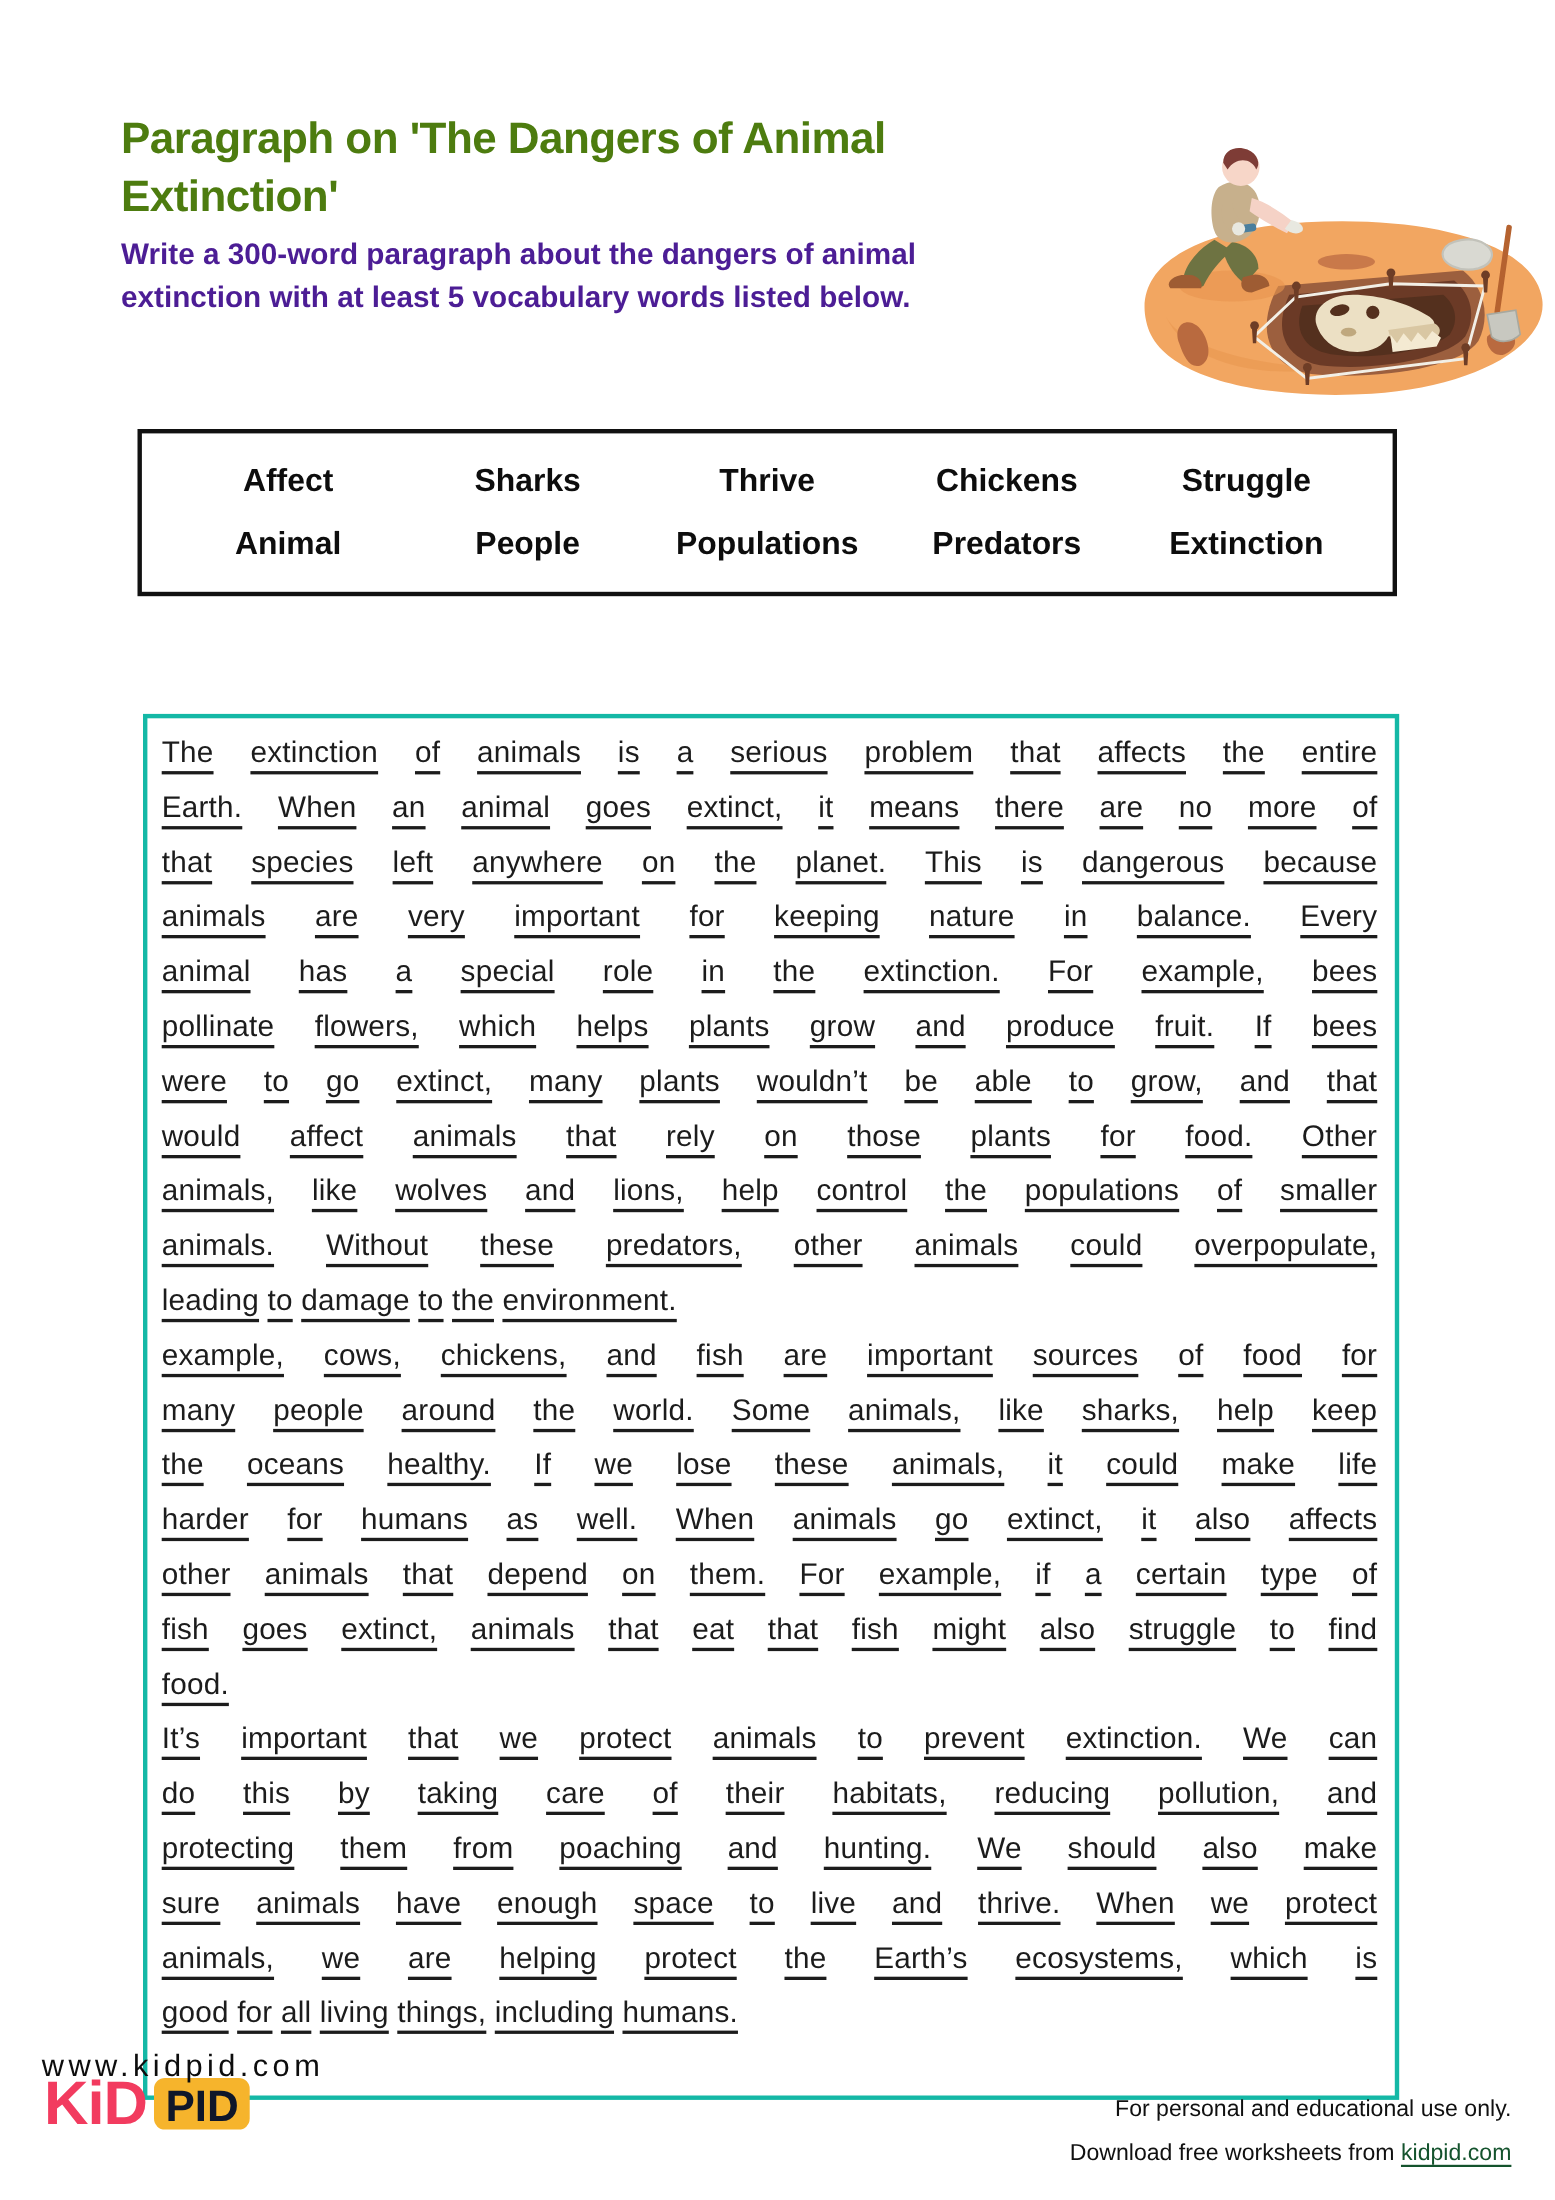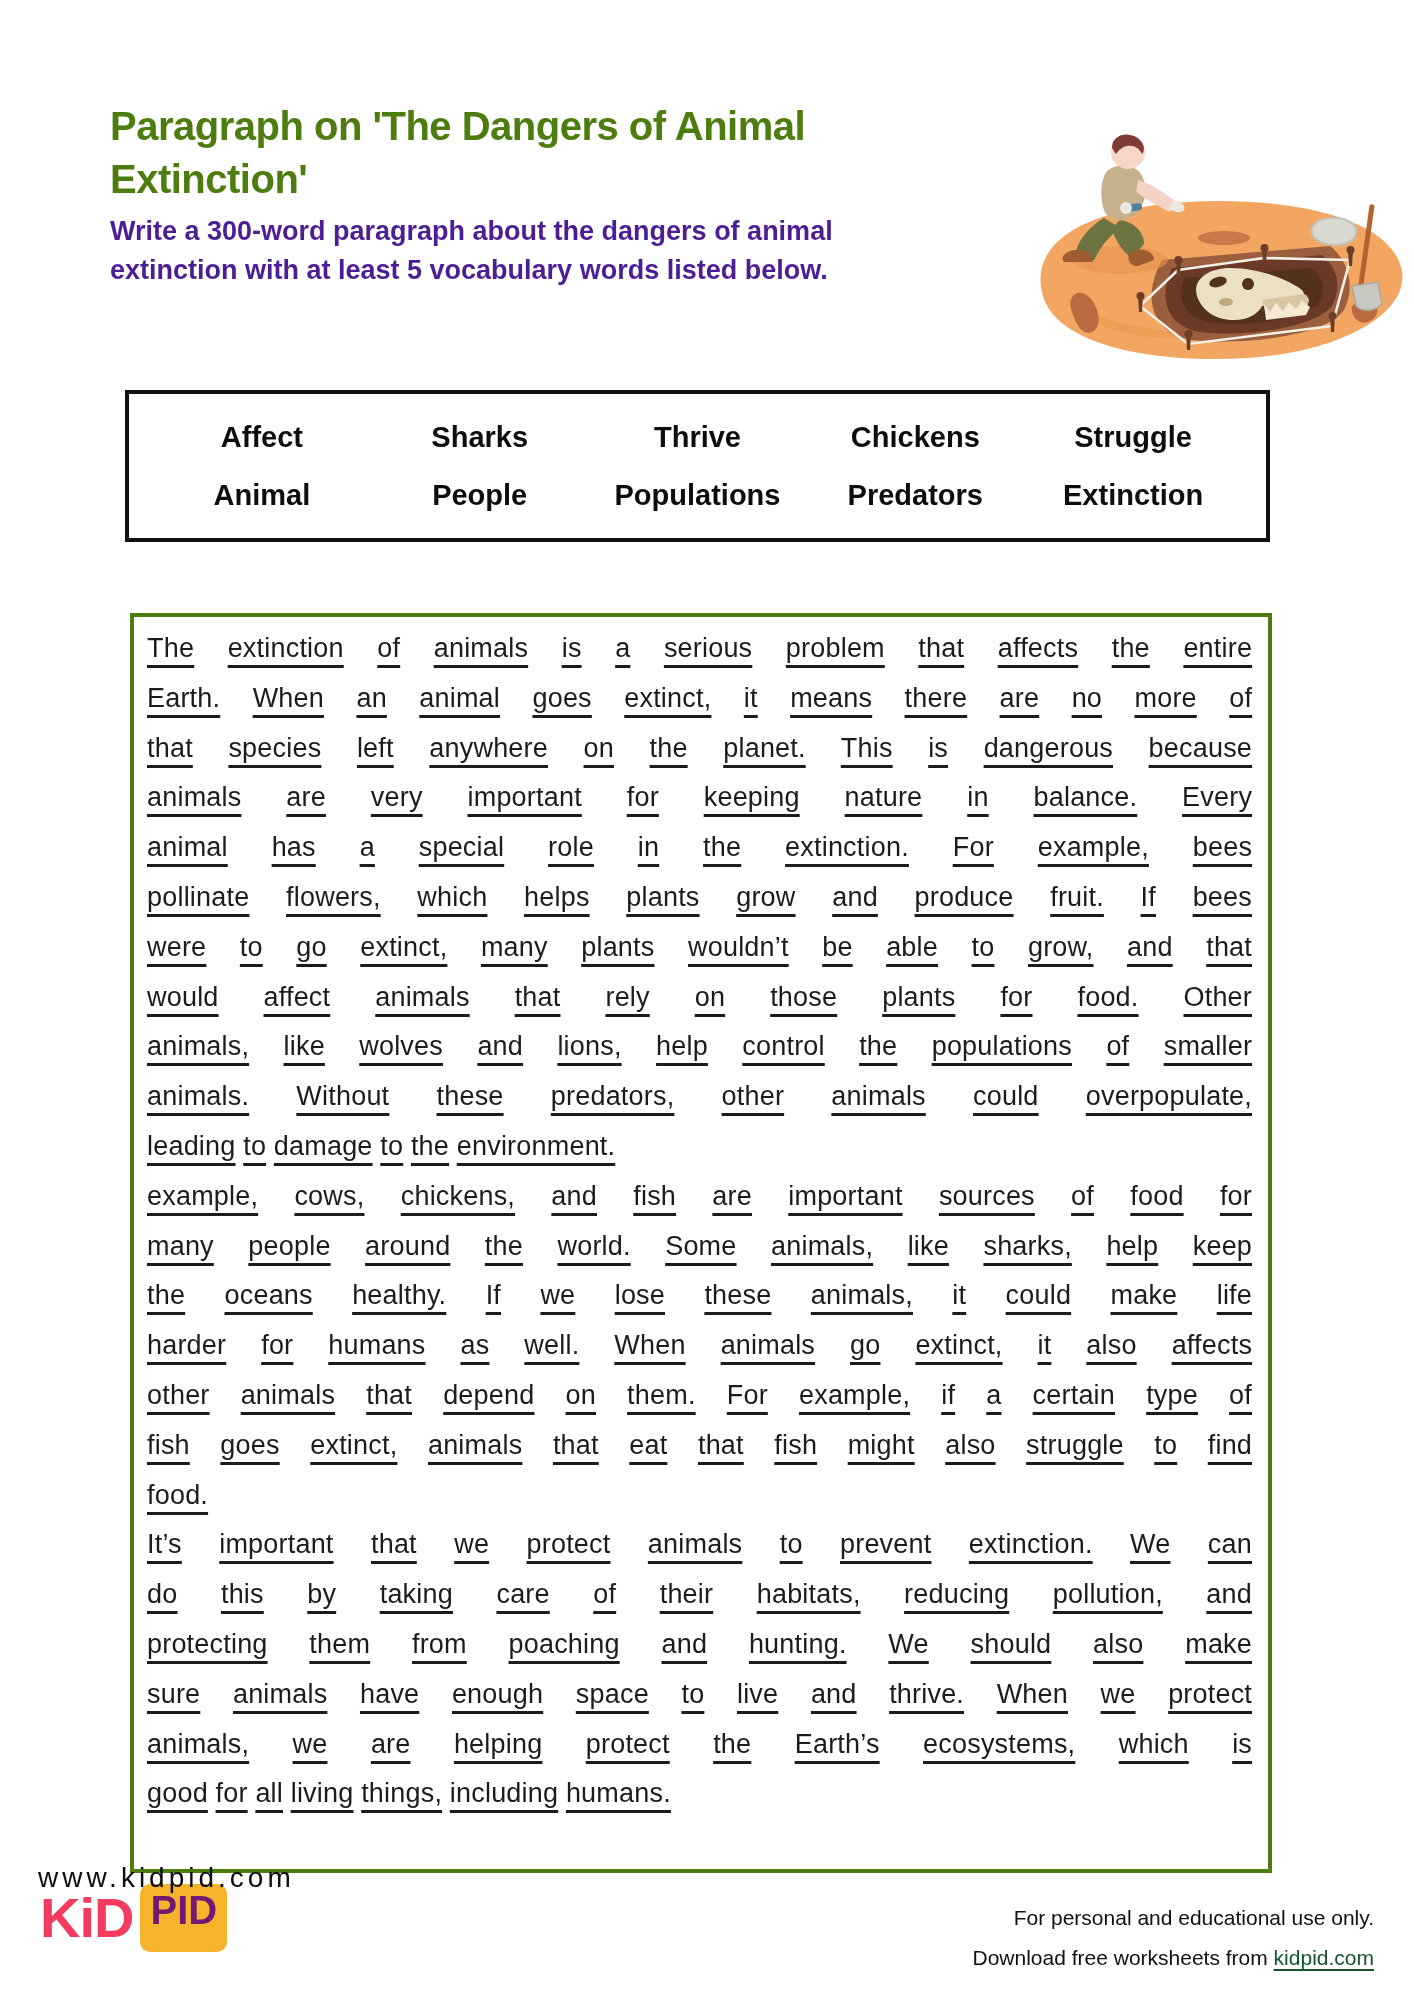--- a/index.html
+++ b/index.html
@@ -26,22 +26,22 @@
   .vocab-box{
     position:absolute;left:125px;top:390px;width:1145px;height:152px;
     border:4px solid #111;box-sizing:border-box;
     display:grid;grid-template-columns:repeat(5,1fr);
     align-items:center;justify-items:center;
     padding:16px 24px;row-gap:4px;
   }
   .vocab-box span{font-size:29px;font-weight:700;color:#0d0d0d;}
   
   .essay-box{
-    position:absolute;left:130px;top:613px;width:1142px;height:1260px;
-    border:4px solid #4d7c0f;box-sizing:border-box;
+    position:absolute;left:130px;top:649px;width:1142px;height:1260px;
+    border:4px solid #14b8a6;box-sizing:border-box;
     padding:7px 16px 0 13px;overflow:hidden;
   }
   .line{
     height:49.8px;line-height:49.8px;
     font-size:27px;color:#1c1c1c;letter-spacing:0.2px;
     text-align:justify;text-align-last:justify;white-space:nowrap;
   }
   .line.last{text-align-last:left;}
   .w{
     text-decoration:underline;
@@ -49,22 +49,22 @@
     text-underline-offset:8px;
     text-decoration-skip-ink:none;
   }
   
   .logo{position:absolute;left:40px;top:1884px;display:flex;align-items:center;gap:7px;}
   .logo-kid{
     font-size:56px;font-weight:800;letter-spacing:-1px;
     color:#f23b5f;line-height:1;
   }
   .logo-pid{
-    font-size:40px;font-weight:800;color:#701a75;
-    background:#f6b42c;border-radius:10px;padding:6px 10px 22px;line-height:1;
+    font-size:40px;font-weight:800;color:#0f172a;
+    background:#f6b42c;border-radius:10px;padding:6px 10px 1px;line-height:1;
   }
   .site-url{
     position:absolute;left:38px;top:1862px;
     font-size:28px;letter-spacing:4px;color:#0d0d0d;
   }
   .footer-note{
     position:absolute;right:40px;top:1898px;
     text-align:right;font-size:21px;line-height:40px;color:#101010;
     font-weight:400;
   }

